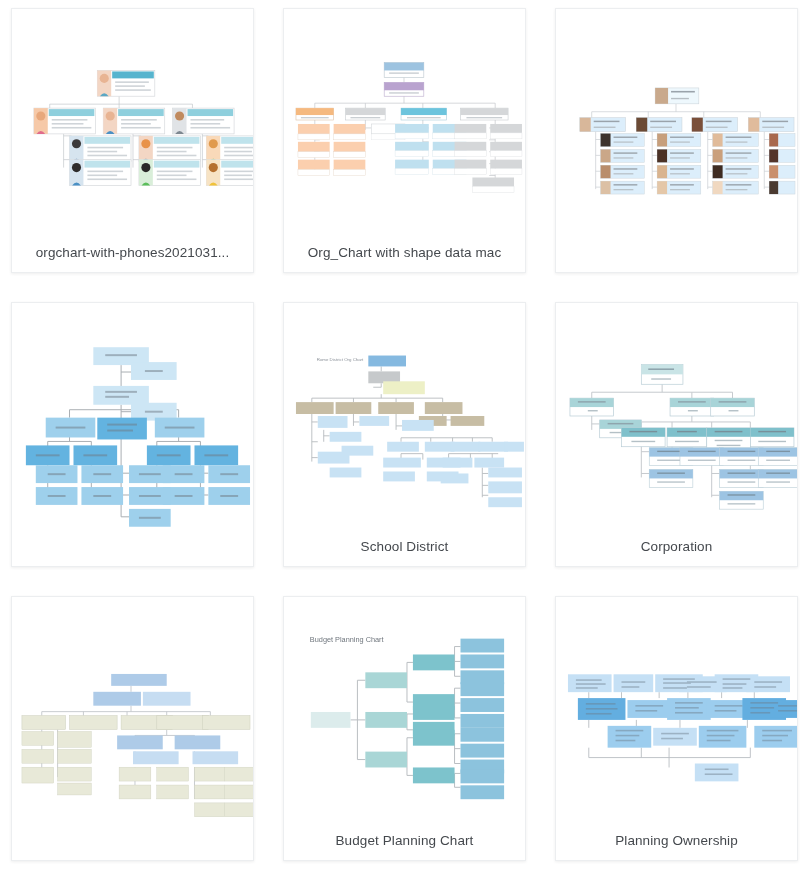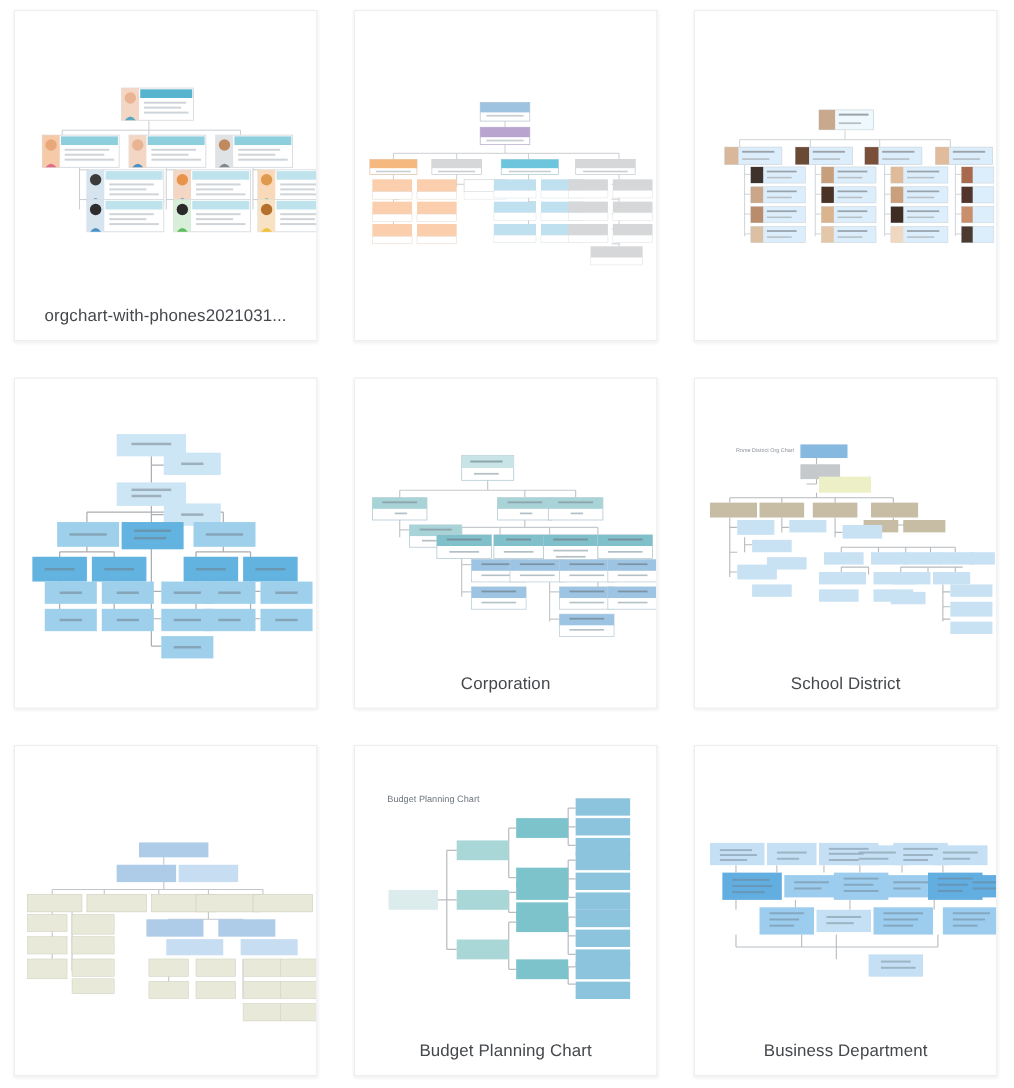--- a/index.html
+++ b/index.html
@@ -257,20 +257,21 @@
             <rect x="208" y="143" width="32" height="6" fill="#ffffff" stroke="#dcdfe1" stroke-width="0.4"></rect>
           <rect x="172" y="152" width="32" height="9" fill="#d5d7d9"></rect>
             <rect x="172" y="161" width="32" height="6" fill="#ffffff" stroke="#dcdfe1" stroke-width="0.4"></rect>
           <rect x="208" y="152" width="32" height="9" fill="#d5d7d9"></rect>
             <rect x="208" y="161" width="32" height="6" fill="#ffffff" stroke="#dcdfe1" stroke-width="0.4"></rect>
           <rect x="190" y="170" width="42" height="9" fill="#d5d7d9"></rect>
             <rect x="190" y="179" width="42" height="6" fill="#ffffff" stroke="#dcdfe1" stroke-width="0.4"></rect>
         </g>
       </svg>
     </div>
+    <div class="caption">Org_Chart with shape data mac</div>
   </div>
 
   <div class="card">
     <div class="thumb">
       <svg viewBox="0 0 243 226" preserveAspectRatio="xMidYMid meet">
         <g stroke="#c8cdd1" stroke-width="0.7" fill="none">
           <path d="M121 76 L121 84 M36 84 L206 84 M36 84 L36 90 M93 84 L93 90 M149 84 L149 90 M206 84 L206 90"></path>
           <path d="M40 104 L40 162 M40 112 L45 112 M40 128 L45 128 M40 144 L45 144 M40 160 L45 160"></path>
           <path d="M97 104 L97 162 M97 112 L102 112 M97 128 L102 128 M97 144 L102 144 M97 160 L102 160"></path>
           <path d="M153 104 L153 162 M153 112 L158 112 M153 128 L158 128 M153 144 L158 144 M153 160 L158 160"></path>
@@ -430,20 +431,75 @@
             <rect x="128" y="174" width="22" height="2"></rect>
             <rect x="128" y="196" width="22" height="2"></rect>
         </g>
       </svg>
     </div>
   </div>
 
   <div class="card">
     <div class="thumb">
       <svg viewBox="0 0 243 226" preserveAspectRatio="xMidYMid meet">
+        <text x="33" y="59" font-family="Liberation Sans, sans-serif" font-size="4.4" fill="#8b9199">Rome District Org Chart</text>
+        <g stroke="#b6babe" stroke-width="0.9" fill="none">
+          <path d="M98 64 L98 69 M98 81 L98 85 M90 85 L98 85"></path>
+          <path d="M98 92 L98 96 M28 96 L160 96 M28 96 L28 100 M70 96 L70 100 M113 96 L113 100 M160 96 L160 100"></path>
+          <path d="M28 112 L28 160 M28 120 L34 120 M28 140 L34 140 M28 156 L34 156"></path>
+          <path d="M40 128 L40 140 M40 134 L46 134"></path>
+          <path d="M70 112 L70 124 M70 120 L76 120"></path>
+          <path d="M113 112 L113 128 M113 124 L119 124"></path>
+          <path d="M160 112 L160 118 M148 118 L178 118 M148 118 L148 122 M178 118 L178 122"></path>
+          <path d="M118 136 L210 136 M118 136 L118 140 M148 136 L148 140 M170 136 L170 140 M190 136 L190 140 M210 136 L210 140"></path>
+          <path d="M118 152 L140 152 M118 152 L118 158 M140 152 L140 158"></path>
+          <path d="M166 152 L216 152 M166 152 L166 158 M188 152 L188 158 M210 152 L210 158"></path>
+          <path d="M200 166 L200 196 M200 172 L206 172 M200 184 L206 184 M200 194 L206 194"></path>
+        </g>
+        <rect x="85" y="53" width="38" height="11" fill="#85b9e0"></rect>
+        <rect x="85" y="69" width="32" height="12" fill="#c6c9cb"></rect>
+        <rect x="100" y="79" width="42" height="13" fill="#edf0c6"></rect>
+        <rect x="12" y="100" width="38" height="12" fill="#c7bda4"></rect>
+        <rect x="52" y="100" width="36" height="12" fill="#c7bda4"></rect>
+        <rect x="95" y="100" width="36" height="12" fill="#c7bda4"></rect>
+        <rect x="142" y="100" width="38" height="12" fill="#c7bda4"></rect>
+        <rect x="136" y="114" width="28" height="10" fill="#c7bda4"></rect>
+        <rect x="168" y="114" width="34" height="10" fill="#c7bda4"></rect>
+        <g fill="#c8e2f4">
+          <rect x="34" y="114" width="30" height="12"></rect>
+          <rect x="46" y="130" width="32" height="10"></rect>
+          <rect x="58" y="144" width="32" height="10"></rect>
+          <rect x="34" y="150" width="32" height="12"></rect>
+          <rect x="46" y="166" width="32" height="10"></rect>
+          <rect x="76" y="114" width="30" height="10"></rect>
+          <rect x="119" y="118" width="32" height="11"></rect>
+          <rect x="104" y="140" width="32" height="10"></rect>
+          <rect x="142" y="140" width="30" height="10"></rect>
+          <rect x="168" y="140" width="30" height="10"></rect>
+          <rect x="196" y="140" width="30" height="10"></rect>
+          <rect x="222" y="140" width="20" height="10"></rect>
+          <rect x="100" y="156" width="38" height="10"></rect>
+          <rect x="144" y="156" width="34" height="10"></rect>
+          <rect x="100" y="170" width="32" height="10"></rect>
+          <rect x="144" y="170" width="32" height="10"></rect>
+          <rect x="160" y="156" width="30" height="10"></rect>
+          <rect x="192" y="156" width="30" height="10"></rect>
+          <rect x="158" y="172" width="28" height="10"></rect>
+          <rect x="206" y="166" width="34" height="10"></rect>
+          <rect x="206" y="180" width="34" height="12"></rect>
+          <rect x="206" y="196" width="34" height="10"></rect>
+        </g>
+      </svg>
+    </div>
+    <div class="caption">School District</div>
+  </div>
+
+  <div class="card">
+    <div class="thumb">
+      <svg viewBox="0 0 243 226" preserveAspectRatio="xMidYMid meet">
         <g stroke="#c5c9cd" stroke-width="1" fill="none">
           <path d="M107 82 L107 90 M36 90 L178 90 M36 90 L36 96 M137 90 L137 96 M178 90 L178 96"></path>
           <path d="M36 114 L36 128 M36 122 L44 122"></path>
           <path d="M137 114 L137 120 M86 120 L196 120 M86 120 L86 126 M117 120 L117 126 M157 120 L157 126 M196 120 L196 126"></path>
           <path d="M86 142 L86 176 M86 150 L94 150 M86 172 L94 172"></path>
           <path d="M117 142 L117 156 M117 150 L125 150"></path>
           <path d="M157 142 L157 196 M157 150 L165 150 M157 172 L165 172 M157 194 L165 194"></path>
           <path d="M196 142 L196 176 M196 150 L204 150 M196 172 L204 172"></path>
         </g>
         <g>
@@ -525,75 +581,20 @@
           <rect x="212" y="149" width="24" height="1.4" fill="#7d94a4"></rect>
             <rect x="212" y="158" width="24" height="1.3" fill="#b4c0c6"></rect>
           <rect x="204" y="168" width="40" height="18" fill="#ffffff" stroke="#b9cdd6" stroke-width="0.6"></rect>
             <rect x="204" y="168" width="40" height="9" fill="#9dc4e3"></rect>
           <rect x="212" y="171" width="24" height="1.4" fill="#7d94a4"></rect>
             <rect x="212" y="180" width="24" height="1.3" fill="#b4c0c6"></rect>
         </g>
       </svg>
     </div>
     <div class="caption">Corporation</div>
-  </div>
-
-  <div class="card">
-    <div class="thumb">
-      <svg viewBox="0 0 243 226" preserveAspectRatio="xMidYMid meet">
-        <text x="33" y="59" font-family="Liberation Sans, sans-serif" font-size="4.4" fill="#8b9199">Rome District Org Chart</text>
-        <g stroke="#b6babe" stroke-width="0.9" fill="none">
-          <path d="M98 64 L98 69 M98 81 L98 85 M90 85 L98 85"></path>
-          <path d="M98 92 L98 96 M28 96 L160 96 M28 96 L28 100 M70 96 L70 100 M113 96 L113 100 M160 96 L160 100"></path>
-          <path d="M28 112 L28 160 M28 120 L34 120 M28 140 L34 140 M28 156 L34 156"></path>
-          <path d="M40 128 L40 140 M40 134 L46 134"></path>
-          <path d="M70 112 L70 124 M70 120 L76 120"></path>
-          <path d="M113 112 L113 128 M113 124 L119 124"></path>
-          <path d="M160 112 L160 118 M148 118 L178 118 M148 118 L148 122 M178 118 L178 122"></path>
-          <path d="M118 136 L210 136 M118 136 L118 140 M148 136 L148 140 M170 136 L170 140 M190 136 L190 140 M210 136 L210 140"></path>
-          <path d="M118 152 L140 152 M118 152 L118 158 M140 152 L140 158"></path>
-          <path d="M166 152 L216 152 M166 152 L166 158 M188 152 L188 158 M210 152 L210 158"></path>
-          <path d="M200 166 L200 196 M200 172 L206 172 M200 184 L206 184 M200 194 L206 194"></path>
-        </g>
-        <rect x="85" y="53" width="38" height="11" fill="#85b9e0"></rect>
-        <rect x="85" y="69" width="32" height="12" fill="#c6c9cb"></rect>
-        <rect x="100" y="79" width="42" height="13" fill="#edf0c6"></rect>
-        <rect x="12" y="100" width="38" height="12" fill="#c7bda4"></rect>
-        <rect x="52" y="100" width="36" height="12" fill="#c7bda4"></rect>
-        <rect x="95" y="100" width="36" height="12" fill="#c7bda4"></rect>
-        <rect x="142" y="100" width="38" height="12" fill="#c7bda4"></rect>
-        <rect x="136" y="114" width="28" height="10" fill="#c7bda4"></rect>
-        <rect x="168" y="114" width="34" height="10" fill="#c7bda4"></rect>
-        <g fill="#c8e2f4">
-          <rect x="34" y="114" width="30" height="12"></rect>
-          <rect x="46" y="130" width="32" height="10"></rect>
-          <rect x="58" y="144" width="32" height="10"></rect>
-          <rect x="34" y="150" width="32" height="12"></rect>
-          <rect x="46" y="166" width="32" height="10"></rect>
-          <rect x="76" y="114" width="30" height="10"></rect>
-          <rect x="119" y="118" width="32" height="11"></rect>
-          <rect x="104" y="140" width="32" height="10"></rect>
-          <rect x="142" y="140" width="30" height="10"></rect>
-          <rect x="168" y="140" width="30" height="10"></rect>
-          <rect x="196" y="140" width="30" height="10"></rect>
-          <rect x="222" y="140" width="20" height="10"></rect>
-          <rect x="100" y="156" width="38" height="10"></rect>
-          <rect x="144" y="156" width="34" height="10"></rect>
-          <rect x="100" y="170" width="32" height="10"></rect>
-          <rect x="144" y="170" width="32" height="10"></rect>
-          <rect x="160" y="156" width="30" height="10"></rect>
-          <rect x="192" y="156" width="30" height="10"></rect>
-          <rect x="158" y="172" width="28" height="10"></rect>
-          <rect x="206" y="166" width="34" height="10"></rect>
-          <rect x="206" y="180" width="34" height="12"></rect>
-          <rect x="206" y="196" width="34" height="10"></rect>
-        </g>
-      </svg>
-    </div>
-    <div class="caption">School District</div>
   </div>
 
   <div class="card">
     <div class="thumb">
       <svg viewBox="0 0 243 226" preserveAspectRatio="xMidYMid meet">
         <g stroke="#c2c6ca" stroke-width="0.9" fill="none">
           <path d="M120 70 L120 76"></path>
           <path d="M120 90 L120 96 M30 96 L200 96 M30 96 L30 100 M72 96 L72 100 M116 96 L116 100 M156 96 L156 100 M200 96 L200 100"></path>
           <path d="M30 114 L30 160 M30 122 L36 122 M30 140 L36 140 M30 156 L36 156"></path>
           <path d="M46 114 L46 162 M46 122 L52 122 M46 140 L52 140 M46 158 L52 158"></path>
@@ -754,16 +755,16 @@
             <rect x="152" y="139" width="28" height="1.6"></rect>
             <rect x="152" y="144" width="24" height="1.6"></rect>
           <rect x="208" y="134" width="30" height="1.6"></rect>
             <rect x="208" y="139" width="26" height="1.6"></rect>
             <rect x="208" y="144" width="20" height="1.6"></rect>
           <rect x="150" y="173" width="24" height="1.6"></rect>
             <rect x="150" y="178" width="28" height="1.6"></rect>
         </g>
       </svg>
     </div>
-    <div class="caption">Business Department</div>
+    <div class="caption">Planning Ownership</div>
   </div>
 
 </div>
 
 </body></html>

